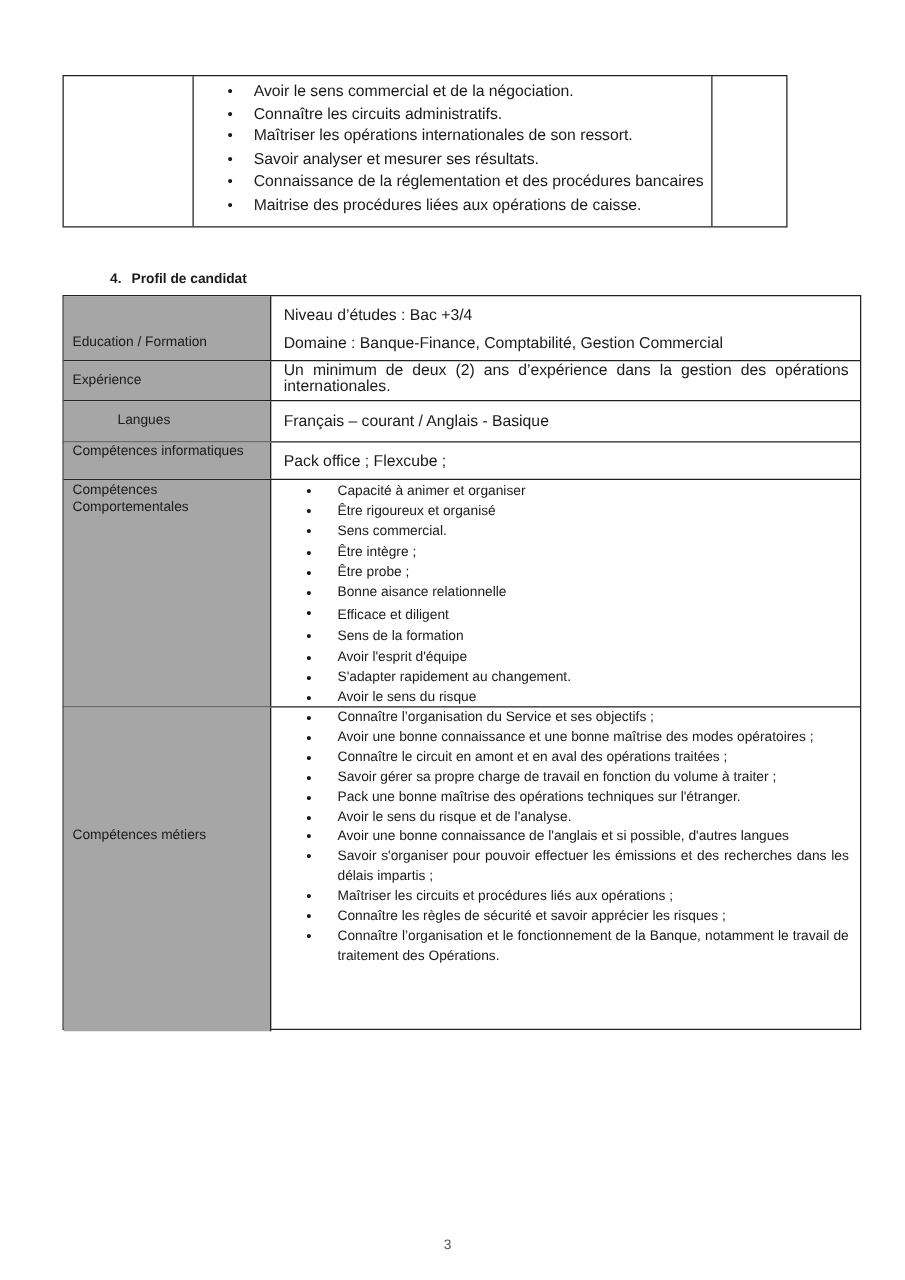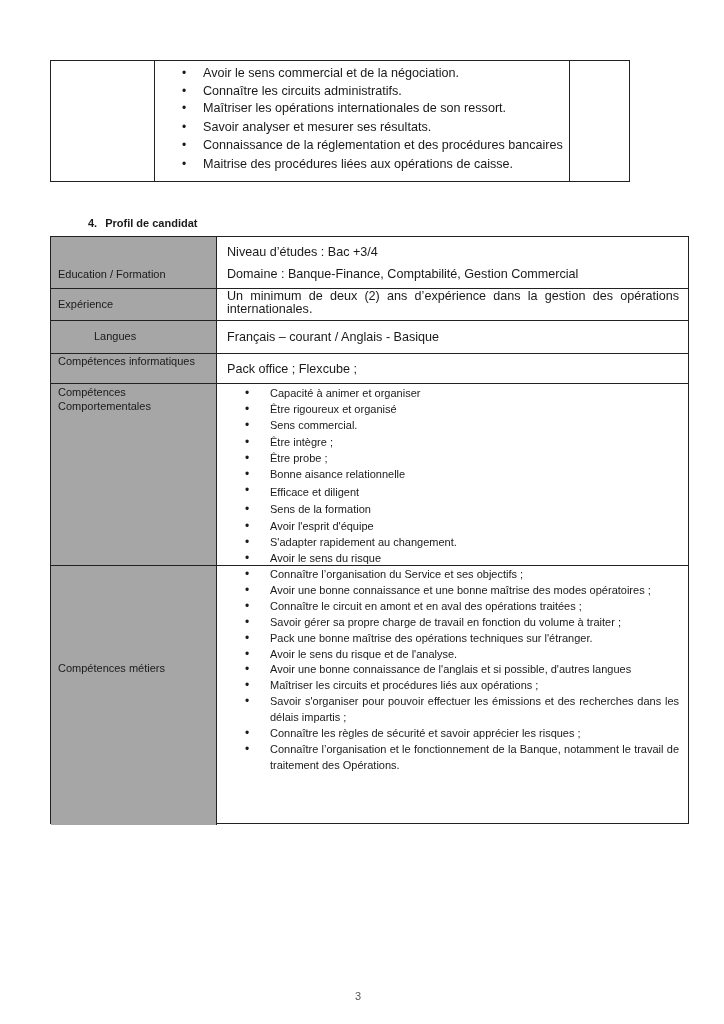--- a/index.html
+++ b/index.html
@@ -151,22 +151,22 @@
       </div>
     <div class="val" style="padding:0">
       <ul class="bl">
         <li>Connaître l’organisation du Service et ses objectifs ;</li>
         <li>Avoir une bonne connaissance et une bonne maîtrise des modes opératoires ;</li>
         <li>Connaître le circuit en amont et en aval des opérations traitées ;</li>
         <li>Savoir gérer sa propre charge de travail en fonction du volume à traiter ;</li>
         <li>Pack une bonne maîtrise des opérations techniques sur l'étranger.</li>
         <li>Avoir le sens du risque et de l'analyse.</li>
         <li>Avoir une bonne connaissance de l'anglais et si possible, d'autres langues</li>
+        <li>Savoir s'organiser pour pouvoir effectuer les émissions et des recherches dans les délais impartis ;</li>
         <li>Maîtriser les circuits et procédures liés aux opérations ;</li>
-        <li>Savoir s'organiser pour pouvoir effectuer les émissions et des recherches dans les délais impartis ;</li>
         <li>Connaître les règles de sécurité et savoir apprécier les risques ;</li>
         <li>Connaître l’organisation et le fonctionnement de la Banque, notamment le travail de traitement des Opérations.</li>
       </ul>
     </div>
   </div>
 
 </div>
 
 <div class="page-num">3</div>
 

